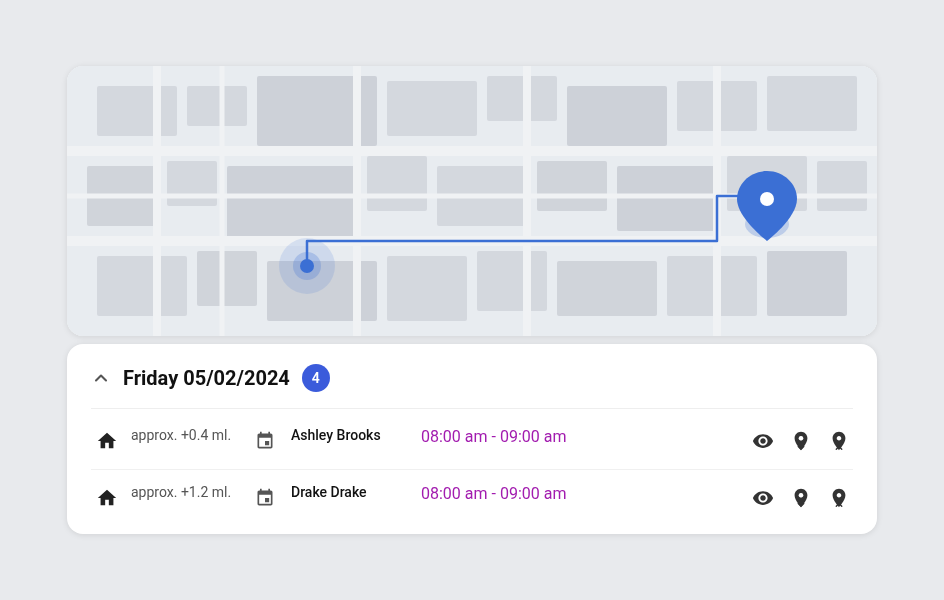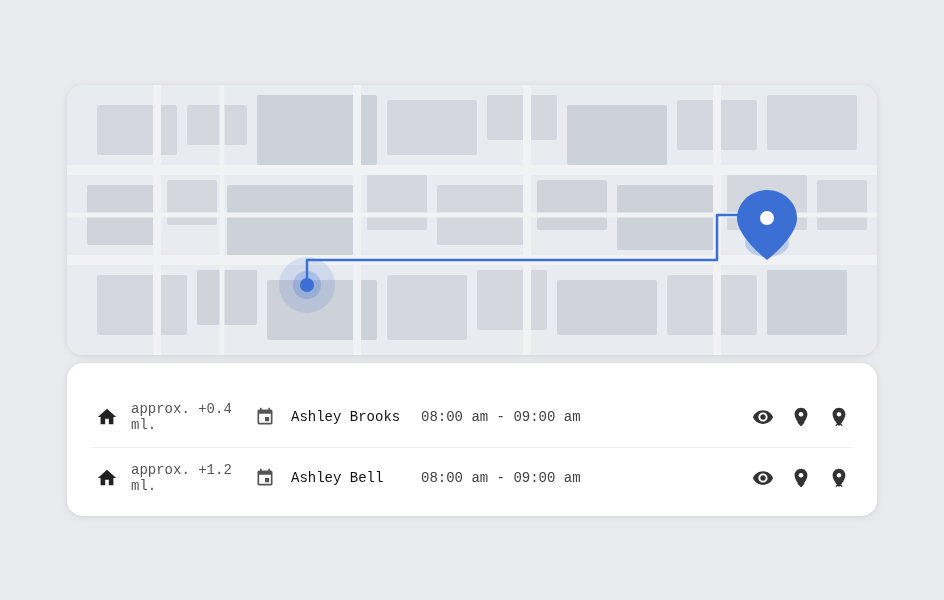--- a/index.html
+++ b/index.html
@@ -76,25 +76,23 @@
       align-items: center;
       justify-content: center;
       font-size: 14px;
       font-weight: 600;
     }
     .trips-list {
       margin-top: 4px;
     }
     .trip-row {
       display: flex;
-      align-items: center;
       padding: 14px 0;
       border-bottom: 1px solid #f0f0f0;
       gap: 0;
-      font-family: Liberation Mono, monospace;
     }
     .trip-row:last-child {
       border-bottom: none;
     }
     .home-icon {
       width: 32px;
       display: flex;
       align-items: center;
       justify-content: center;
       flex-shrink: 0;
@@ -125,22 +123,22 @@
       fill: #555;
     }
     .person-name {
       font-size: 14px;
       font-weight: 500;
       color: #111;
       width: 130px;
       flex-shrink: 0;
     }
     .time-range {
-      font-size: 14px;
-      color: #404040;
+      font-size: 16px;
+      color: #a21caf;
       flex: 1;
     }
     .action-icons {
       display: flex;
       gap: 10px;
       align-items: center;
     }
     .action-icon {
       width: 28px;
       height: 28px;
@@ -212,20 +210,29 @@
 
         <ellipse cx="700" cy="158" rx="22" ry="14" fill="#3b6fd4" fill-opacity="0.25"></ellipse>
         <path d="M 700 105 C 683 105 670 118 670 133 C 670 152 700 175 700 175 C 700 175 730 152 730 133 C 730 118 717 105 700 105 Z" fill="#3b6fd4"></path>
         <circle cx="700" cy="133" r="7" fill="#fff"></circle>
       </svg>
     </div>
   </div>
 
   <div class="info-card">
 
+    <div class="date-row">
+      <div class="chevron-icon">
+        <svg width="20" height="20" viewBox="0 0 24 24" fill="none" stroke="#555" stroke-width="2.5" stroke-linecap="round" stroke-linejoin="round">
+          <polyline points="18 15 12 9 6 15"></polyline>
+        </svg>
+      </div>
+      <span class="date-label">Friday 05/02/2024</span>
+      <div class="count-badge">4</div>
+    </div>
 
     <div class="trips-list">
 
       <div class="trip-row">
         <div class="home-icon">
           <svg class="home-svg" viewBox="0 0 24 24" xmlns="http://www.w3.org/2000/svg">
             <path d="M10 20v-6h4v6h5v-8h3L12 3 2 12h3v8z"></path>
           </svg>
         </div>
         <span class="distance">approx. +0.4 ml.</span>
@@ -263,21 +270,21 @@
           <svg class="home-svg" viewBox="0 0 24 24" xmlns="http://www.w3.org/2000/svg">
             <path d="M10 20v-6h4v6h5v-8h3L12 3 2 12h3v8z"></path>
           </svg>
         </div>
         <span class="distance">approx. +1.2 ml.</span>
         <div class="calendar-icon">
           <svg class="cal-svg" viewBox="0 0 24 24" xmlns="http://www.w3.org/2000/svg">
             <path d="M17 12h-5v5h5v-5zM16 1v2H8V1H6v2H5c-1.1 0-2 .9-2 2v14c0 1.1.9 2 2 2h14c1.1 0 2-.9 2-2V5c0-1.1-.9-2-2-2h-1V1h-2zm3 18H5V8h14v11z"></path>
           </svg>
         </div>
-        <span class="person-name">Ashley Bell</span>
+        <span class="person-name">Drake Drake</span>
         <span class="time-range">08:00 am - 09:00 am</span>
         <div class="action-icons">
           <div class="action-icon">
             <svg viewBox="0 0 24 24" xmlns="http://www.w3.org/2000/svg">
               <path d="M12 4.5C7 4.5 2.73 7.61 1 12c1.73 4.39 6 7.5 11 7.5s9.27-3.11 11-7.5c-1.73-4.39-6-7.5-11-7.5zM12 17c-2.76 0-5-2.24-5-5s2.24-5 5-5 5 2.24 5 5-2.24 5-5 5zm0-8c-1.66 0-3 1.34-3 3s1.34 3 3 3 3-1.34 3-3-1.34-3-3-3z"></path>
             </svg>
           </div>
           <div class="action-icon">
             <svg viewBox="0 0 24 24" xmlns="http://www.w3.org/2000/svg">
               <path d="M12 2C8.13 2 5 5.13 5 9c0 5.25 7 13 7 13s7-7.75 7-13c0-3.87-3.13-7-7-7zm0 9.5c-1.38 0-2.5-1.12-2.5-2.5s1.12-2.5 2.5-2.5 2.5 1.12 2.5 2.5-1.12 2.5-2.5 2.5z"></path>

